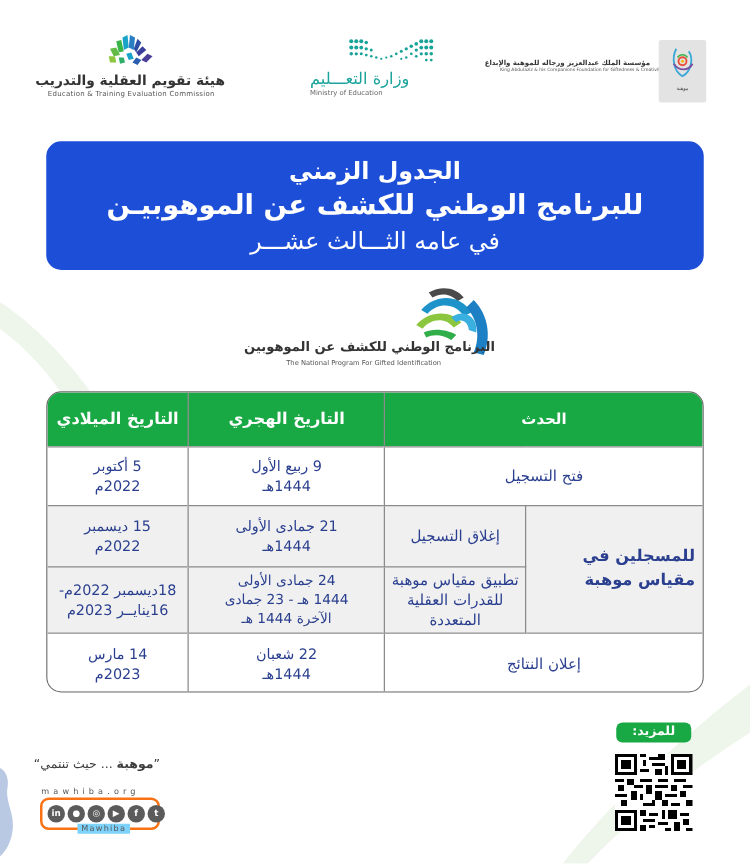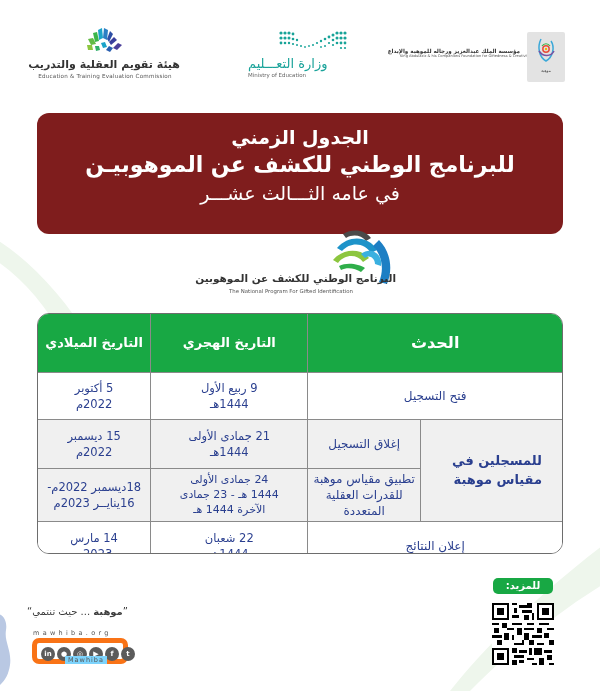--- a/index.html
+++ b/index.html
@@ -26,55 +26,55 @@
 
   .kaust { left: 400px; top: 48px; width: 120px; text-align: right; }
   .kaust .ar { font-size: 5.6px; font-weight: bold; color: #333; direction: rtl; white-space: nowrap; }
   .kaust .en { font-size: 3.6px; color: #555; white-space: nowrap; }
 
   .mawhiba-box { position: absolute; left: 527px; top: 32px; width: 38px; height: 50px; background: #e3e3e3; border-radius: 2px; }
   .mawhiba-box svg { display:block; margin: 5px auto 0; }
   .mawhiba-box .lbl { font-size: 4px; color: #444; text-align: center; margin-top: 3px; }
 
   
-  .banner { position: absolute; left: 37px; top: 113px; width: 526px; height: 121px; background: #7f1d1d; border-radius: 12px; color: #fff; text-align: center; direction: rtl; padding-top: 10px; }
+  .banner { position: absolute; left: 37px; top: 113px; width: 526px; height: 103px; background: #1d4ed8; border-radius: 12px; color: #fff; text-align: center; direction: rtl; padding-top: 10px; }
   .banner .line { font-weight: bold; line-height: 28px; }
   .banner .l1 { font-size: 19px; }
   .banner .l2 { font-size: 22px; }
   .banner .l3 { font-size: 19px; font-weight: normal; }
 
   
   .program { position: absolute; left: 226px; top: 226px; width: 170px; height: 72px; }
   .program svg { position: absolute; left: 105px; top: 0; }
   .program .ar { position: absolute; right: 0; left: 0; top: 46px; font-size: 10.5px; font-weight: bold; color: #333; direction: rtl; text-align: right; white-space: nowrap; }
   .program .en { position: absolute; left: 3px; top: 62px; font-size: 5.4px; color: #555; white-space: nowrap; }
 
   
   .table-wrap { position: absolute; left: 37px; top: 313px; width: 526px; height: 241px; border: 1.5px solid #6d6d6d; border-radius: 12px; overflow: hidden; background: #fff; }
   table { width: 100%; border-collapse: collapse; direction: rtl; table-layout: fixed; }
-  th { background: #18a844; color: #fff; font-weight: bold; height: 58px; border-left: 1px solid #8a8a8a; }
-  th.event-h { font-size: 16px; }
+  th { background: #18a844; color: #fff; font-weight: bold; height: 43px; border-left: 1px solid #8a8a8a; }
+  th.event-h { font-size: 12px; }
   th.date-h { font-size: 13px; }
   th:last-child { border-left: none; }
   td { font-size: 11.5px; color: #2a3f8f; text-align: center; vertical-align: middle; border-left: 1px solid #8a8a8a; border-top: 1px solid #8a8a8a; line-height: 16px; padding: 2px 3px; }
   td:last-child { border-left: none; }
   tr.row1 td { height: 47px; background: #ffffff; }
   tr.row2 td { height: 49px; background: #f0f0f0; }
   tr.row3 td { height: 53px; background: #f0f0f0; }
   tr.row4 td { height: 49px; background: #ffffff; }
-  td.group-cell { background: #f0f0f0; font-size: 13px; font-weight: bold; text-align: right; padding-right: 20px; line-height: 19px; border-left: 1px solid #8a8a8a; }
+  td.group-cell { background: #f0f0f0; font-size: 13px; font-weight: bold; text-align: right; padding-right: 6px; line-height: 19px; border-left: 1px solid #8a8a8a; }
   td.event { font-size: 12px; }
   td.event-wide { font-size: 12px; }
   td.small { font-size: 11px; line-height: 15px; }
 
   
   .slogan { position: absolute; left: 28px; top: 606px; width: 100px; text-align: center; direction: rtl; font-size: 10px; color: #3c3c3c; white-space: nowrap; }
   .slogan b { font-weight: bold; }
   .site { position: absolute; left: 33px; top: 629px; width: 95px; font-size: 6.5px; letter-spacing: 3.3px; color: #555; text-align: left; }
-  .social { position: absolute; left: 32px; top: 638px; width: 96px; height: 26px; border: 5px solid #f97316; border-radius: 7px; }
+  .social { position: absolute; left: 32px; top: 638px; width: 96px; height: 26px; border: 2px solid #f97316; border-radius: 7px; }
   .social .icons { position: absolute; left: 4px; top: 4px; display: flex; gap: 2px; }
   .social .ic { width: 14px; height: 14px; border-radius: 50%; background: #5b5b5b; color: #fff; font-size: 7px; font-weight: bold; display: flex; align-items: center; justify-content: center; }
   .social .brand { position: absolute; left: 28px; bottom: -5px; background: #7dd3fc; padding: 0 3px; font-size: 6.5px; color: #555; letter-spacing: 1px; }
 
   .more-pill { position: absolute; left: 493px; top: 578px; width: 60px; height: 16px; background: #18a844; border-radius: 5px; color: #fff; font-size: 10px; font-weight: bold; text-align: center; line-height: 16px; direction: rtl; }
   .qr { position: absolute; left: 492px; top: 603px; width: 62px; height: 62px; }
 </style>
 </head>
 <body>
 

